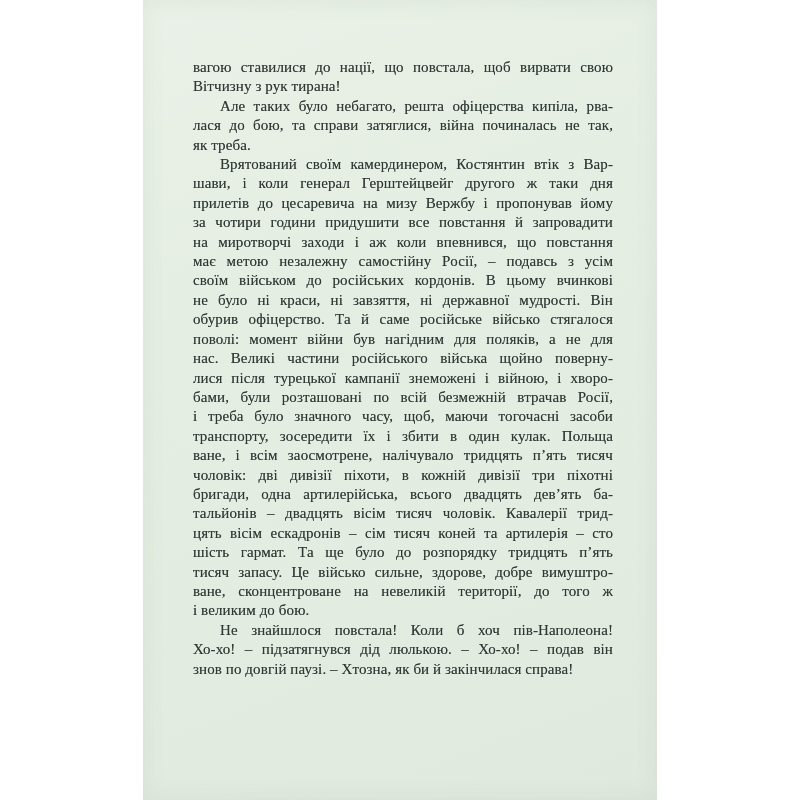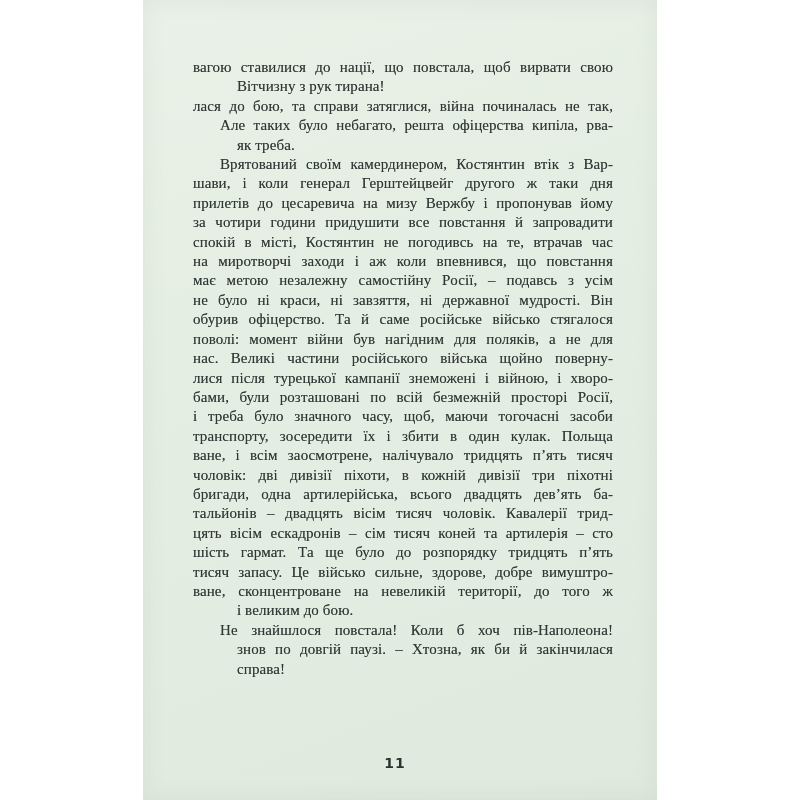--- a/index.html
+++ b/index.html
@@ -37,66 +37,66 @@
     line-height: 19.4px;
     letter-spacing: 0.1px;
     text-shadow: 0 0 0.4px rgba(47, 56, 53, 0.55);
   }
   .line {
     text-align: justify;
     text-align-last: justify;
     white-space: normal;
   }
   .line.indent { text-indent: 27px; }
-  .line.end { text-align-last: left; margin-left: 44px; }
+  .line.end { text-align-last: left; }
   .page-number {
     position: absolute;
     left: 42px; top: 755px;
     width: 420px;
     text-align: center;
     font-family: "DejaVu Sans", sans-serif;
     font-size: 14px;
     font-weight: 700;
     letter-spacing: 1px;
     color: #2b3330;
   }
 </style>
 </head>
 <body>
 
 <div class="photo">
   <div class="book-page">
     <div class="text-block" id="text-block">
         <div class="line">вагою ставилися до нації, що повстала, щоб вирвати свою</div>
         <div class="line end">Вітчизну з рук тирана!</div>
+        <div class="line indent">Але таких було небагато, решта офіцерства кипіла, рва-</div>
         <div class="line">лася до бою, та справи затяглися, війна починалась не так,</div>
-        <div class="line indent">Але таких було небагато, решта офіцерства кипіла, рва-</div>
         <div class="line end">як треба.</div>
         <div class="line indent">Врятований своїм камердинером, Костянтин втік з Вар-</div>
         <div class="line">шави, і коли генерал Герштейцвейг другого ж таки дня</div>
         <div class="line">прилетів до цесаревича на мизу Вержбу і пропонував йому</div>
         <div class="line">за чотири години придушити все повстання й запровадити</div>
-        <div class="line">спокій в місті, Костянтин не погодивсь на те, втрачав час</div>
         <div class="line">на миротворчі заходи і аж коли впевнився, що повстання</div>
         <div class="line">має метою незалежну самостійну Росії, – подавсь з усім</div>
+        <div class="line">своїм військом до російських кордонів. В цьому вчинкові</div>
         <div class="line">не було ні краси, ні завзяття, ні державної мудрості. Він</div>
         <div class="line">обурив офіцерство. Та й саме російське військо стягалося</div>
         <div class="line">поволі: момент війни був нагідним для поляків, а не для</div>
         <div class="line">нас. Великі частини російського війська щойно поверну-</div>
         <div class="line">лися після турецької кампанії знеможені і війною, і хворо-</div>
-        <div class="line">бами, були розташовані по всій безмежній просторі Росії,</div>
+        <div class="line">бами, були розташовані по всій безмежній втрачав Росії,</div>
         <div class="line">і треба було значного часу, щоб, маючи тогочасні засоби</div>
         <div class="line">транспорту, зосередити їх і збити в один кулак. Польща</div>
         <div class="line">ване, і всім заосмотрене, налічувало тридцять п’ять тисяч</div>
         <div class="line">чоловік: дві дивізії піхоти, в кожній дивізії три піхотні</div>
         <div class="line">бригади, одна артилерійська, всього двадцять дев’ять ба-</div>
         <div class="line">тальйонів – двадцять вісім тисяч чоловік. Кавалерії трид-</div>
         <div class="line">цять вісім ескадронів – сім тисяч коней та артилерія – сто</div>
         <div class="line">шість гармат. Та ще було до розпорядку тридцять п’ять</div>
         <div class="line">тисяч запасу. Це військо сильне, здорове, добре вимуштро-</div>
         <div class="line">ване, сконцентроване на невеликій території, до того ж</div>
         <div class="line end">і великим до бою.</div>
         <div class="line indent">Не знайшлося повстала! Коли б хоч пів-Наполеона!</div>
+        <div class="line">Хо-хо! – підзатягнувся дід люлькою. – Хо-хо! – подав він</div>
         <div class="line end">знов по довгій паузі. – Хтозна, як би й закінчилася справа!</div>
       </div>
-    <div class="page-number">11</div>
   </div>
 </div>
 
 </body></html>

